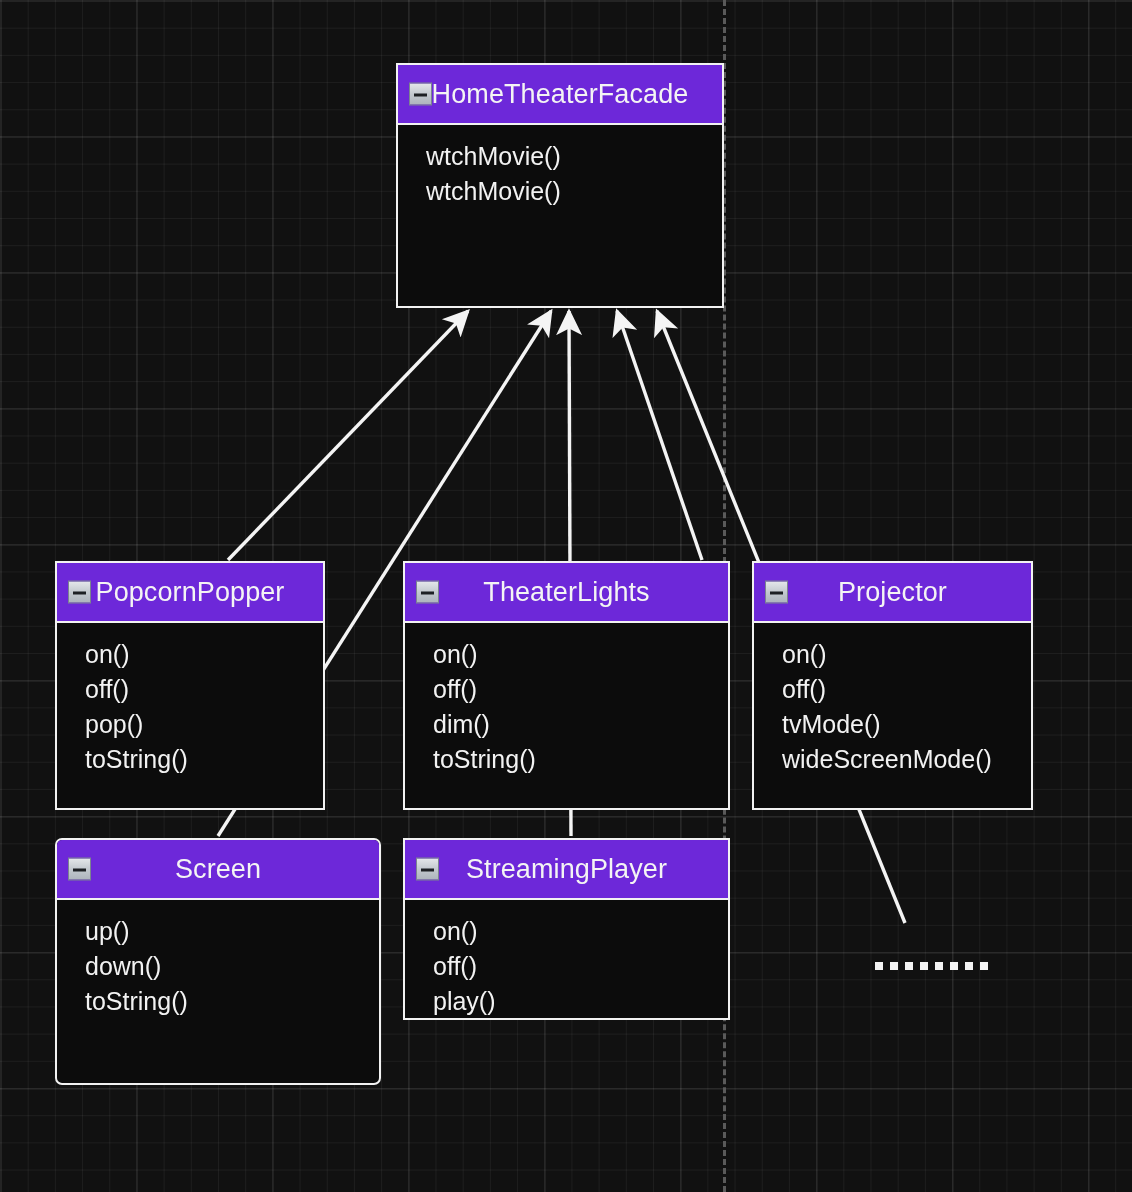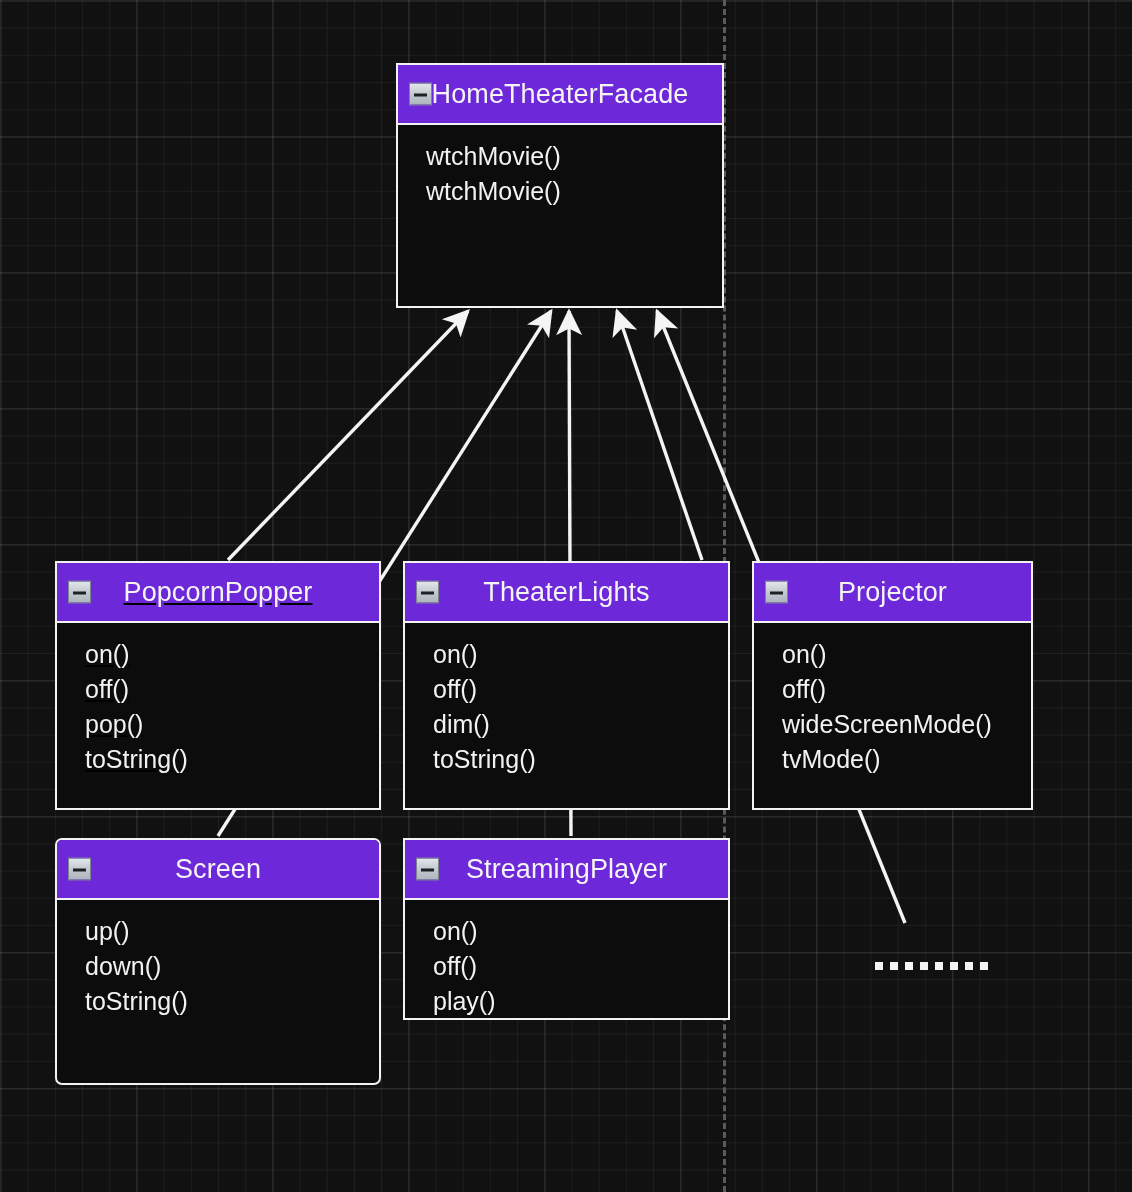--- a/index.html
+++ b/index.html
@@ -148,21 +148,21 @@
     <div class="hdr">
       <span class="collapse-icon"></span>
       <span class="title">HomeTheaterFacade</span>
     </div>
     <div class="body">
       <div class="member">wtchMovie()</div>
       <div class="member">wtchMovie()</div>
     </div>
   </div>
 
-  <div class="uml-class" style="left:55px; top:561px; width:326px; height:249px;text-decoration:underline;">
+  <div class="uml-class" style="left:55px; top:561px; width:270px; height:249px;">
     <div class="hdr">
       <span class="collapse-icon"></span>
       <span class="title">PopcornPopper</span>
     </div>
     <div class="body">
       <div class="member">on()</div>
       <div class="member">off()</div>
       <div class="member">pop()</div>
       <div class="member">toString()</div>
     </div>
@@ -182,22 +182,22 @@
   </div>
 
   <div class="uml-class" style="left:752px; top:561px; width:281px; height:249px;">
     <div class="hdr">
       <span class="collapse-icon"></span>
       <span class="title">Projector</span>
     </div>
     <div class="body">
       <div class="member">on()</div>
       <div class="member">off()</div>
+      <div class="member">tvMode()</div>
       <div class="member">wideScreenMode()</div>
-      <div class="member">tvMode()</div>
     </div>
   </div>
 
   <div class="uml-class" style="left:55px; top:838px; width:326px; height:247px;border-radius:7px;">
     <div class="hdr">
       <span class="collapse-icon"></span>
       <span class="title">Screen</span>
     </div>
     <div class="body">
       <div class="member">up()</div>

